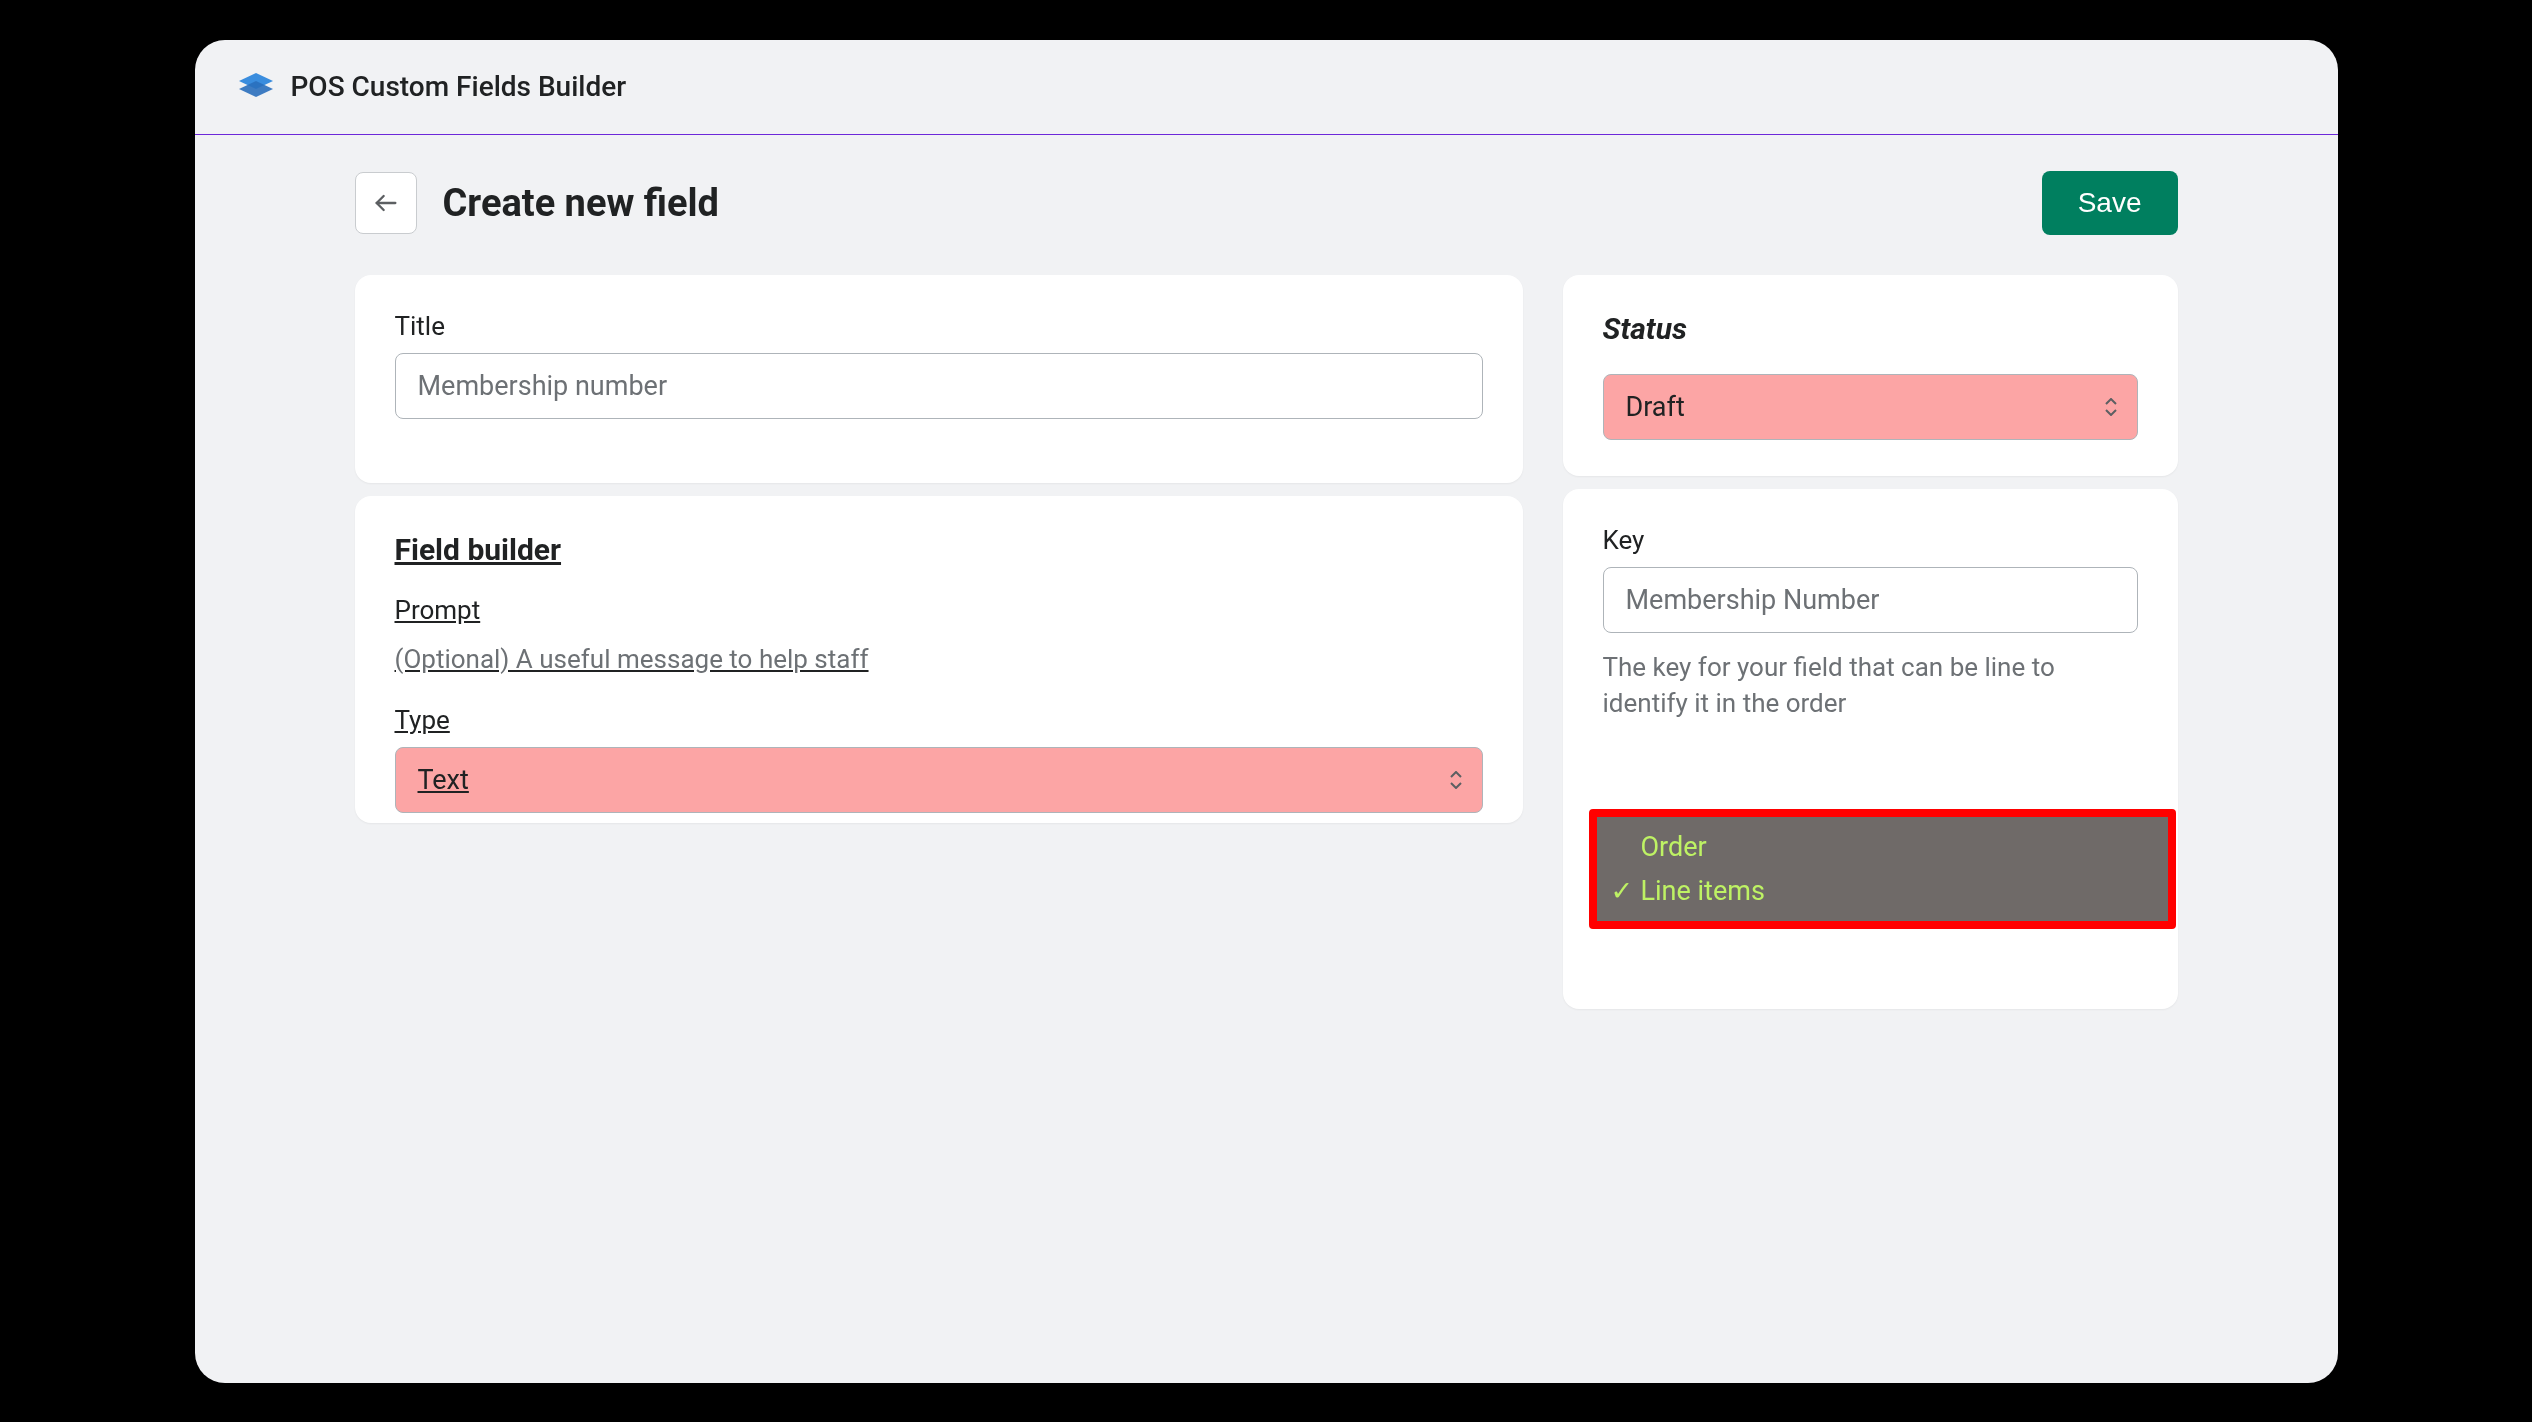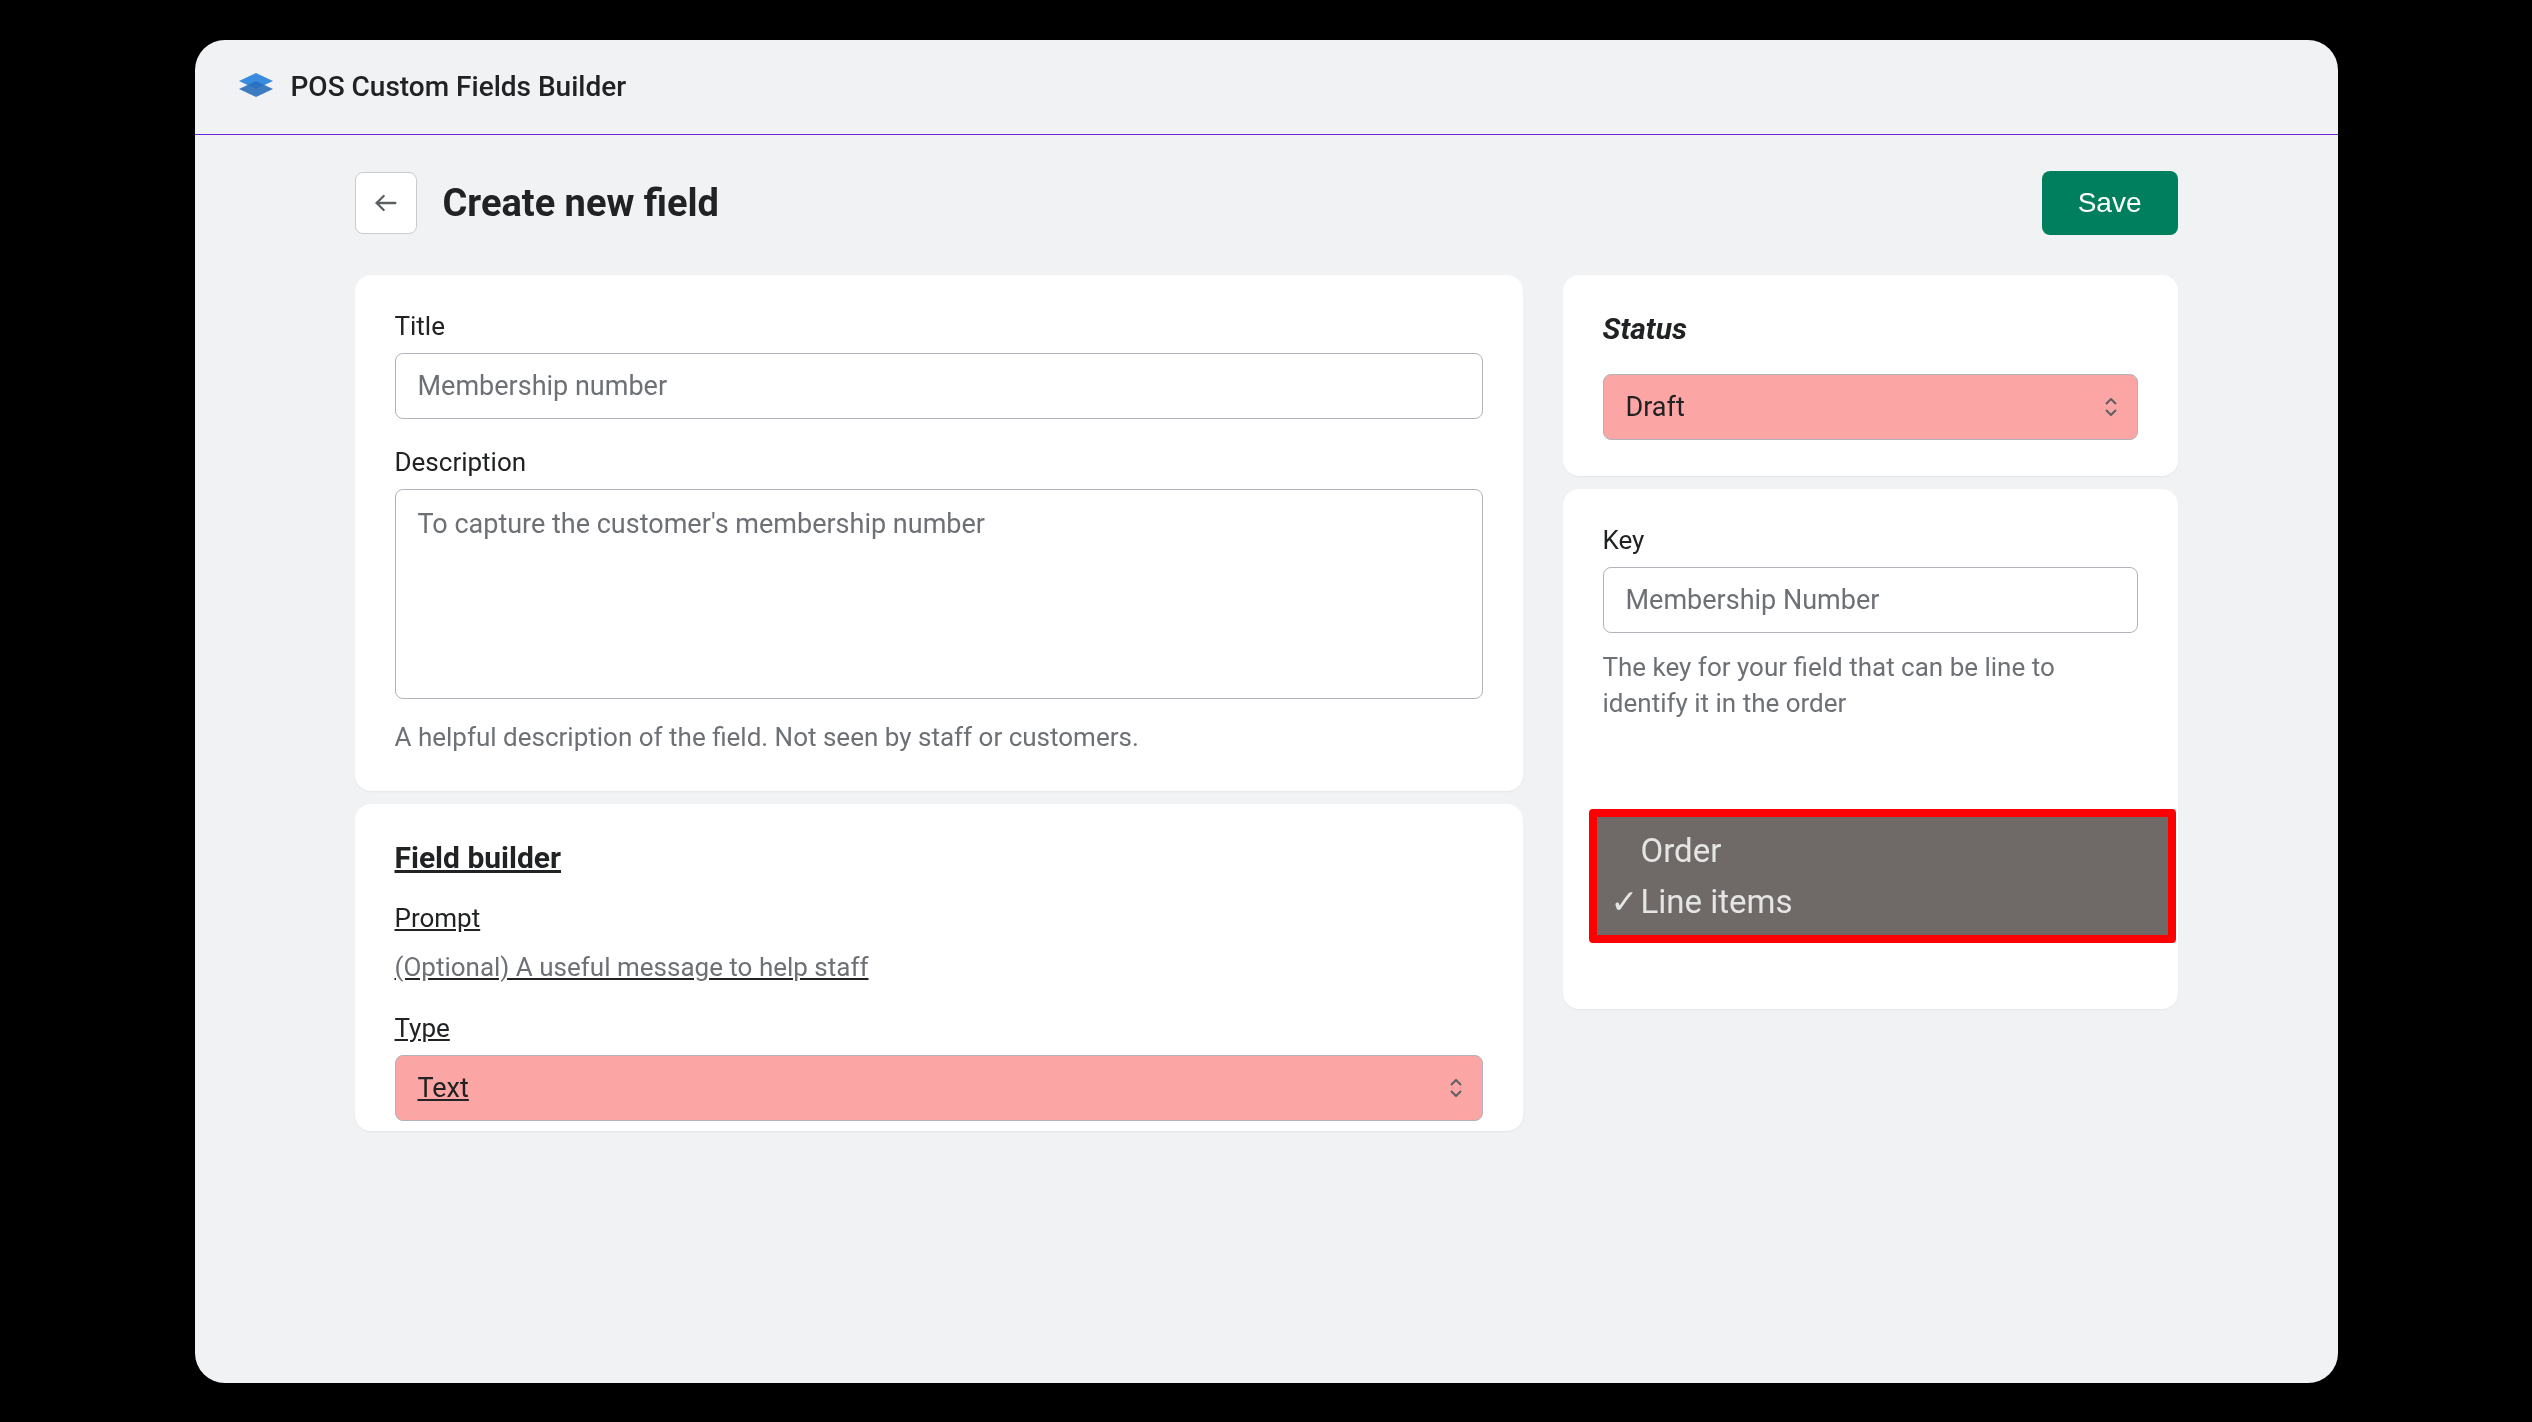--- a/index.html
+++ b/index.html
@@ -165,22 +165,22 @@
       position: absolute;
       border: 8px solid #ff0000;
       border-radius: 4px;
       background: #6f6a68;
       left: 26px;
       right: 2px;
       top: 320px;
       padding: 8px 6px 8px 6px;
     }
     .dropdown-inner {
-      color: #e5e5e5;
-      font-size: 33px;
+      color: #bef264;
+      font-size: 27px;
     }
     .dd-item {
       padding: 6px 16px 6px 38px;
       position: relative;
       cursor: pointer;
     }
     .dd-check {
       position: absolute;
       left: 8px;
       top: 50%;
@@ -233,25 +233,20 @@
       <button class="save-btn">Save</button>
     </div>
 
     <div class="cols">
       <div class="col-left">
 
         <div class="card">
           <div class="field-group">
             <div class="label">Title</div>
             <input class="text-input" type="text" value="Membership number" style="">
-          </div>
-          <div class="field-group" style="margin-bottom:0">
-            <div class="label">Description</div>
-            <textarea class="text-input" style="">To capture the customer's membership number</textarea>
-            <div class="help">A helpful description of the field. Not seen by staff or customers.</div>
           </div>
         </div>
 
         <div class="card field-builder-card cut-bottom">
           <div class="section-head">Field builder</div>
 
           <div class="field-group">
             <div class="label">Prompt</div>
             <div class="help">(Optional) A useful message to help staff</div>
           </div>

